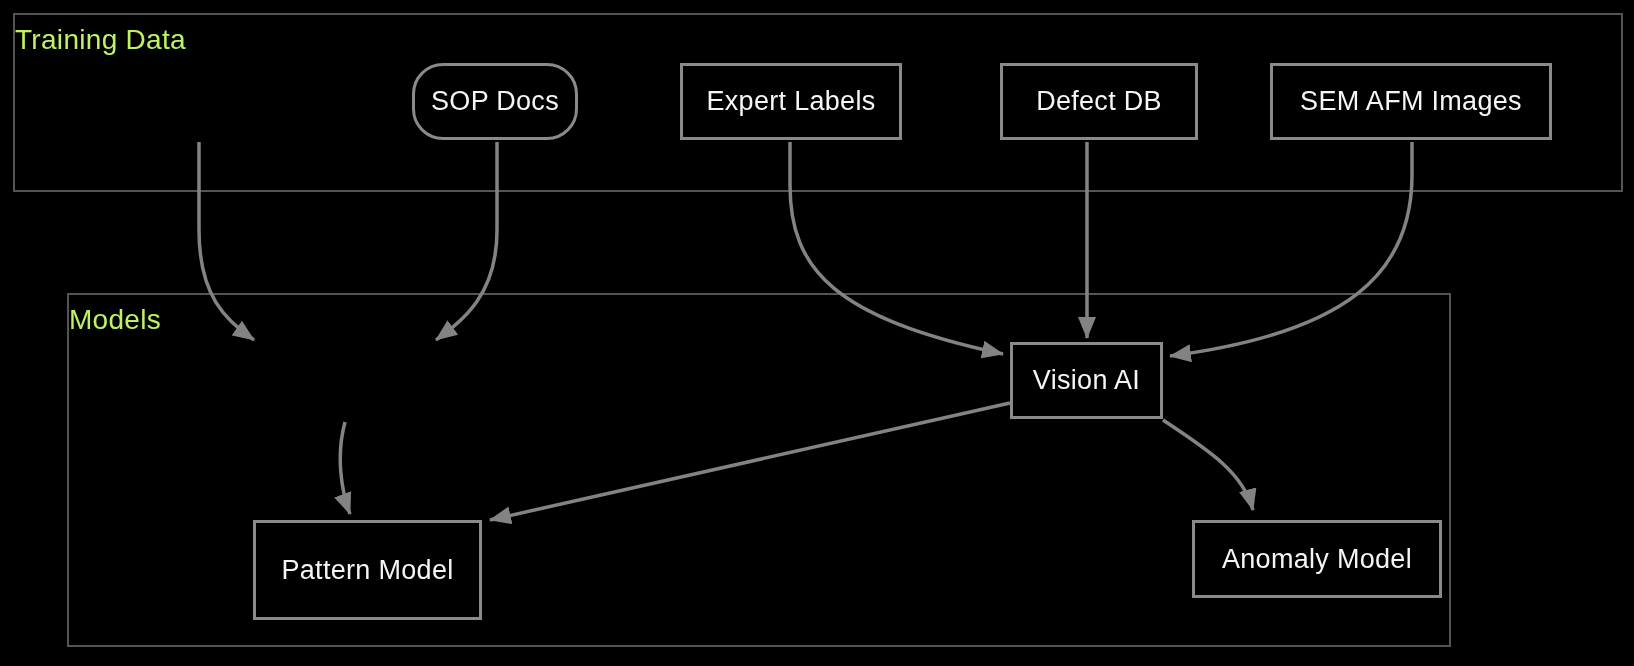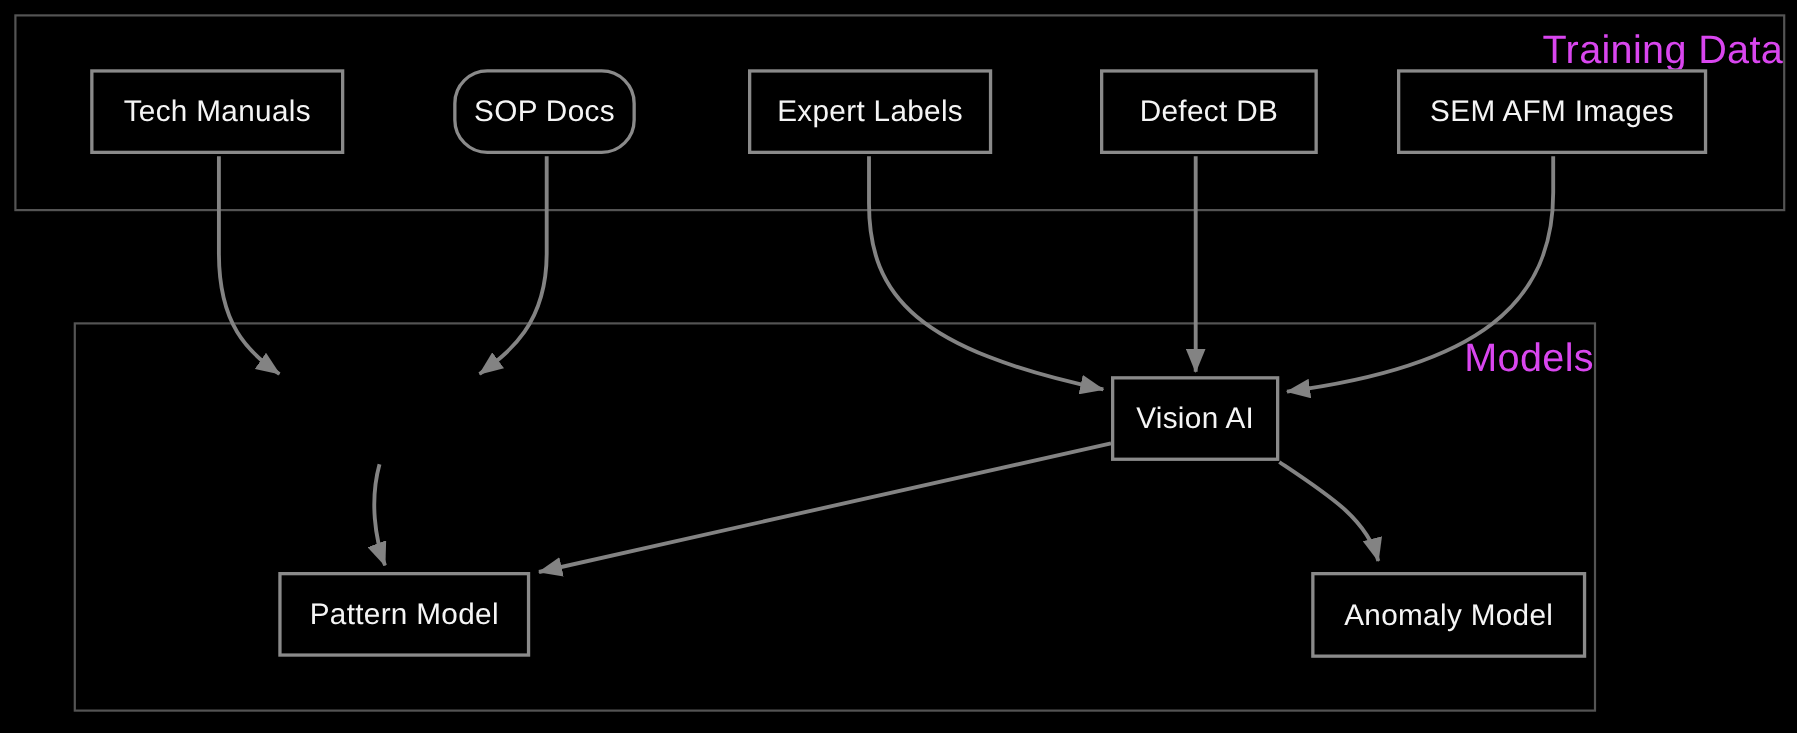--- a/index.html
+++ b/index.html
@@ -15,23 +15,23 @@
     position: absolute;
     border: 2.5px solid #545454;
     box-sizing: border-box;
     background: transparent;
   }
   #group-training { left: 13px; top: 13px; width: 1610px; height: 179px; }
   #group-models   { left: 67px; top: 293px; width: 1384px; height: 354px; }
   .group-label {
     position: absolute;
     top: 9px; left: 0; right: 0;
-    text-align: right;
-    font-size: 36px;
-    color: #d946ef;
+    text-align: left;
+    font-size: 28px;
+    color: #bef264;
     letter-spacing: 0.3px;
   }
   .node {
     position: absolute;
     background: #000;
     border: 3px solid #8a8a8a;
     color: #f5f5f5;
     font-size: 27px;
     display: flex;
     align-items: center;
@@ -40,21 +40,21 @@
     box-sizing: border-box;
     letter-spacing: 0.3px;
   }
   #node-tech-manuals   { left: 82px;   top: 63px;  width: 231px; height: 77px; }
   #node-sop-docs       { left: 412px;  top: 63px;  width: 166px; height: 77px; border-radius: 31px; }
   #node-expert-labels  { left: 680px;  top: 63px;  width: 222px; height: 77px; }
   #node-defect-db      { left: 1000px; top: 63px;  width: 198px; height: 77px; }
   #node-sem-afm-images { left: 1270px; top: 63px;  width: 282px; height: 77px; }
   #node-llm-tools      { left: 259px;  top: 343px; width: 174px; height: 77px; }
   #node-vision-ai      { left: 1010px; top: 342px; width: 153px; height: 77px; }
-  #node-pattern-model  { left: 253px;  top: 520px; width: 229px; height: 77px; }
+  #node-pattern-model  { left: 253px;  top: 520px; width: 229px; height: 100px; }
   #node-anomaly-model  { left: 1192px; top: 520px; width: 250px; height: 78px; }
   .edges {
     position: absolute;
     left: 0; top: 0;
     pointer-events: none;
   }
   .edge {
     fill: none;
     stroke: #838383;
     stroke-width: 3.5px;
@@ -65,23 +65,20 @@
 
 <div class="stage">
 
   <div class="group" id="group-training">
     <div class="group-label">Training Data</div>
   </div>
   <div class="group" id="group-models">
     <div class="group-label">Models</div>
   </div>
 
-  <div class="node" id="node-tech-manuals">
-    <span>Tech Manuals</span>
-  </div>
   <div class="node" id="node-sop-docs">
     <span>SOP Docs</span>
   </div>
   <div class="node" id="node-expert-labels">
     <span>Expert Labels</span>
   </div>
   <div class="node" id="node-defect-db">
     <span>Defect DB</span>
   </div>
   <div class="node" id="node-sem-afm-images">

